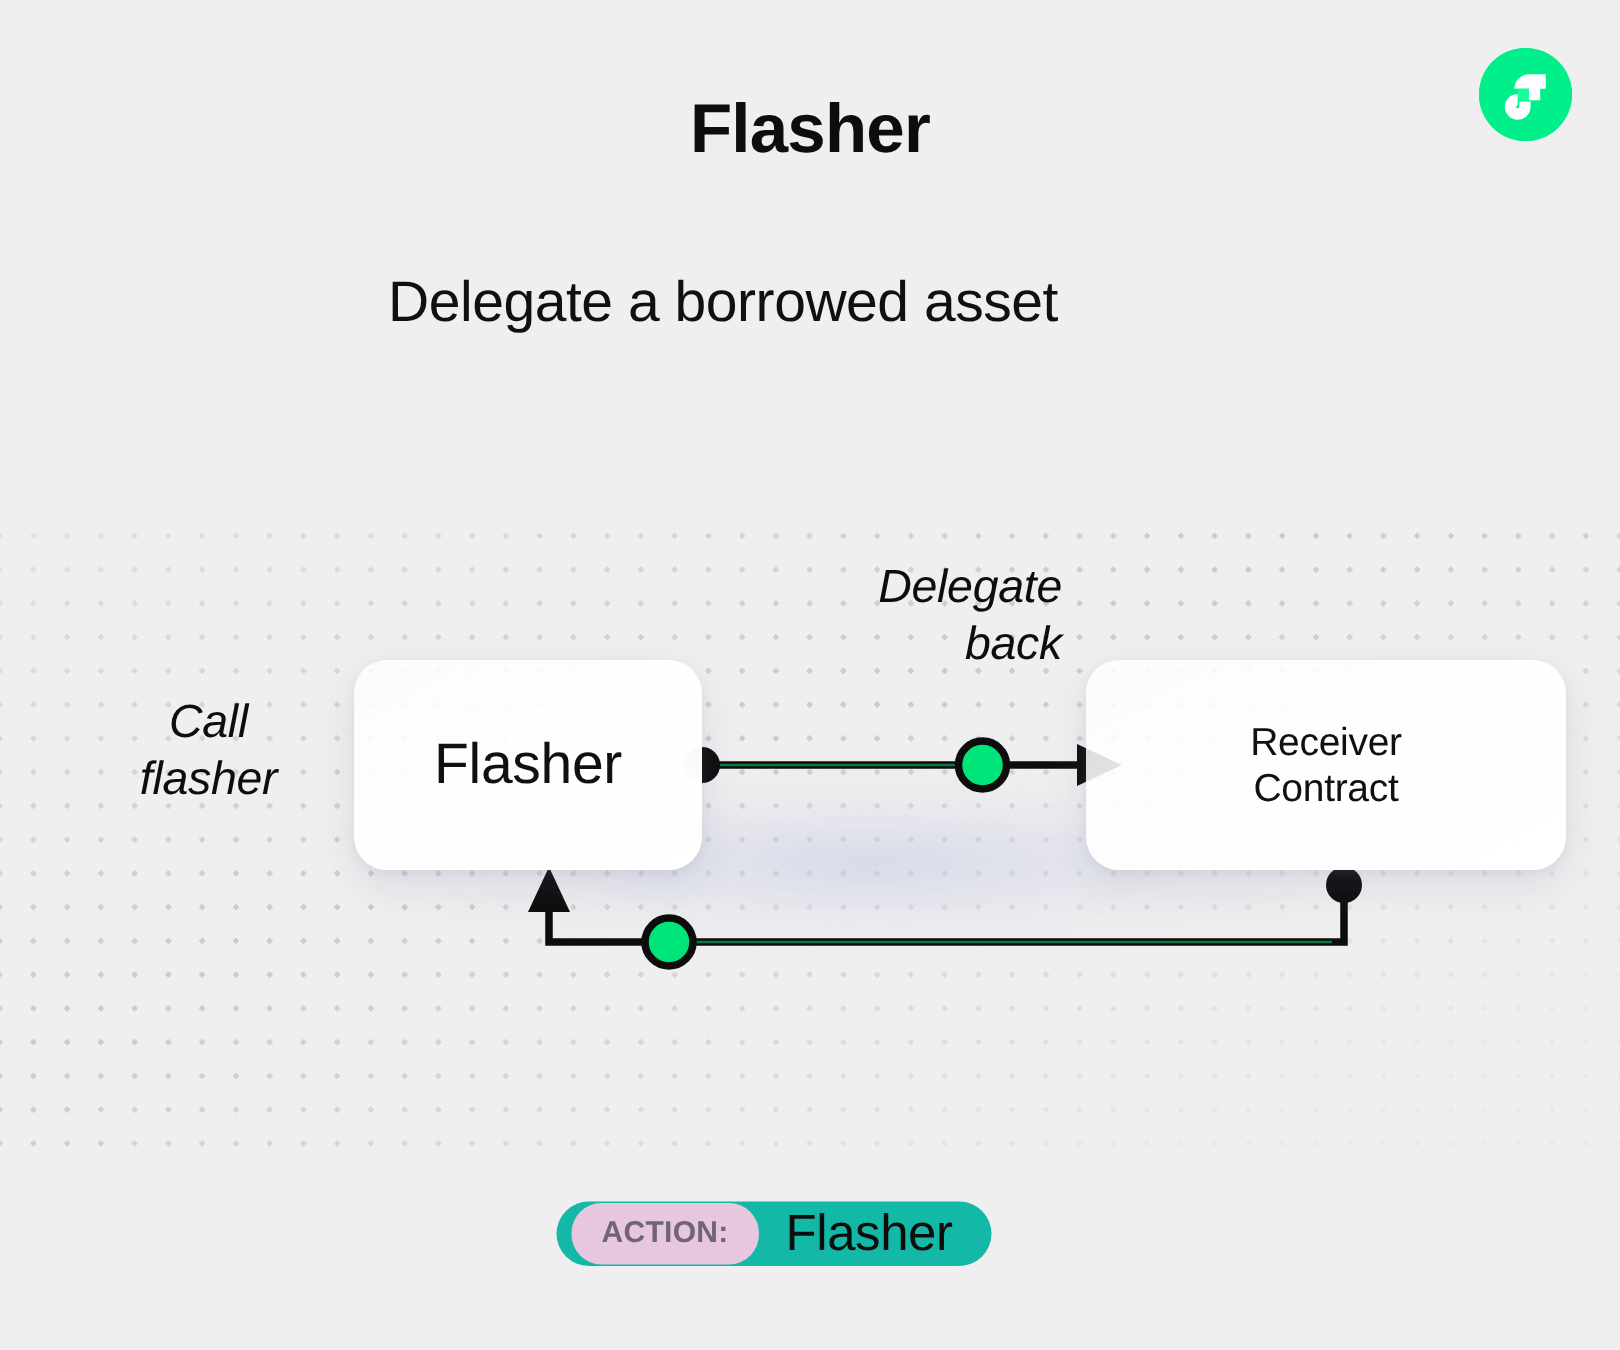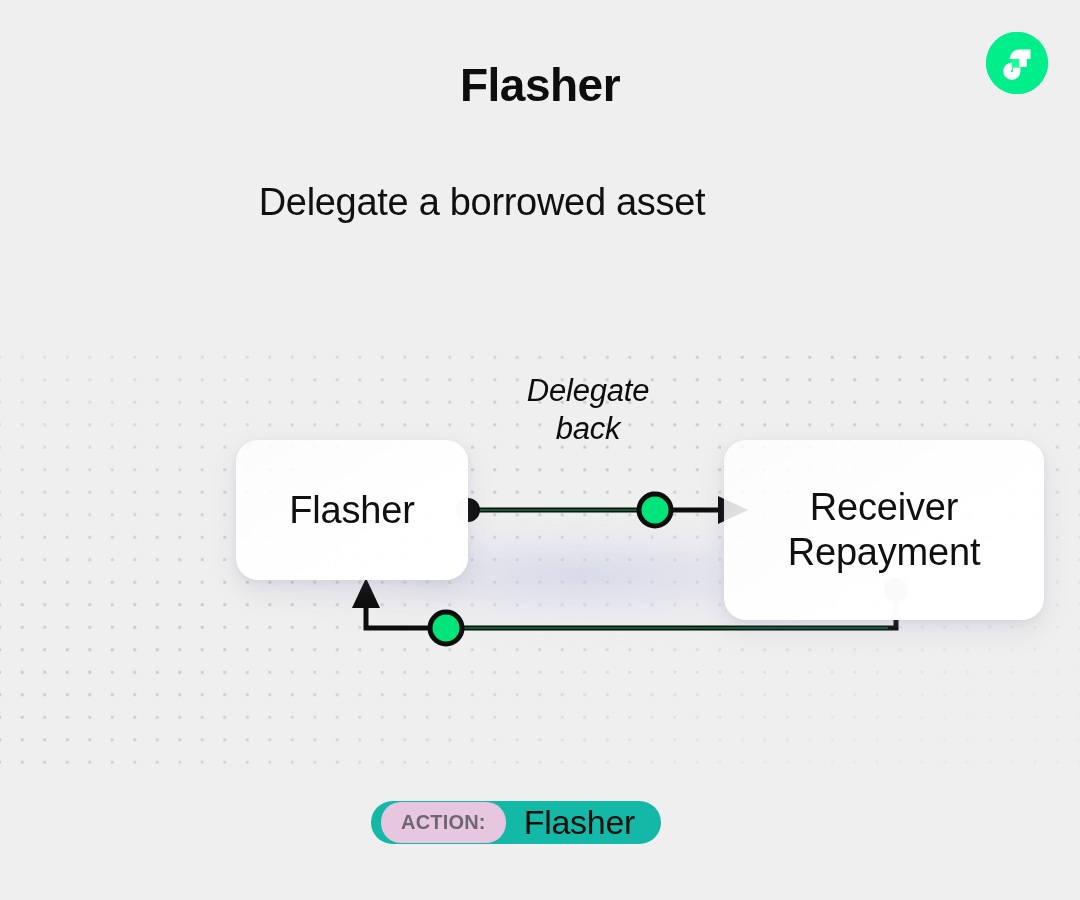--- a/index.html
+++ b/index.html
@@ -99,22 +99,22 @@
     left: 236px;
     top: 100px;
     width: 232px;
     height: 140px;
     font-size: 38px;
   }
   .node-receiver {
     left: 724px;
     top: 100px;
     width: 320px;
-    height: 180px;
-    font-size: 38px;
+    height: 140px;
+    font-size: 26px;
     line-height: 1.18;
   }
   .node-receiver .node-label span { display: block; }
 
   
   .wires {
     position: absolute;
     inset: 0;
     overflow: visible;
   }
@@ -124,21 +124,21 @@
     position: absolute;
     font-style: italic;
     font-size: 31px;
     line-height: 1.22;
     color: #0d0d0d;
     text-align: center;
     letter-spacing: -0.2px;
   }
   .edge-label span { display: block; }
   .label-call    { left: 44px;  top: 122px; width: 190px; }
-  .label-delegate{ left: 468px; top: 32px;  width: 240px; }
+  .label-delegate{ left: 468px; top: 32px;  width: 240px; text-align: right; }
   .label-repay   { left: 476px; top: 295px; width: 250px; }
 
   
   .action-badge {
     position: absolute;
     left: 371px;
     top: 801px;
     height: 43px;
     padding: 0 26px 0 10px;
     border-radius: 29px;
@@ -206,24 +206,28 @@
     <circle cx="446" cy="288" r="16" fill="#00e57a" stroke="#0d0d0d" stroke-width="5"></circle>
   </svg>
 
   <div class="node node-flasher">
     <div class="node-label">Flasher</div>
   </div>
 
   <div class="node node-receiver">
     <div class="node-label">
       <span>Receiver</span>
-      <span>Repayment</span>
+      <span>Contract</span>
     </div>
   </div>
 
+  <div class="edge-label label-call">
+    <span>Call</span>
+    <span>flasher</span>
+  </div>
 
   <div class="edge-label label-delegate">
     <span>Delegate</span>
     <span>back</span>
   </div>
 
 
 </div>
 
 <div class="action-badge">

